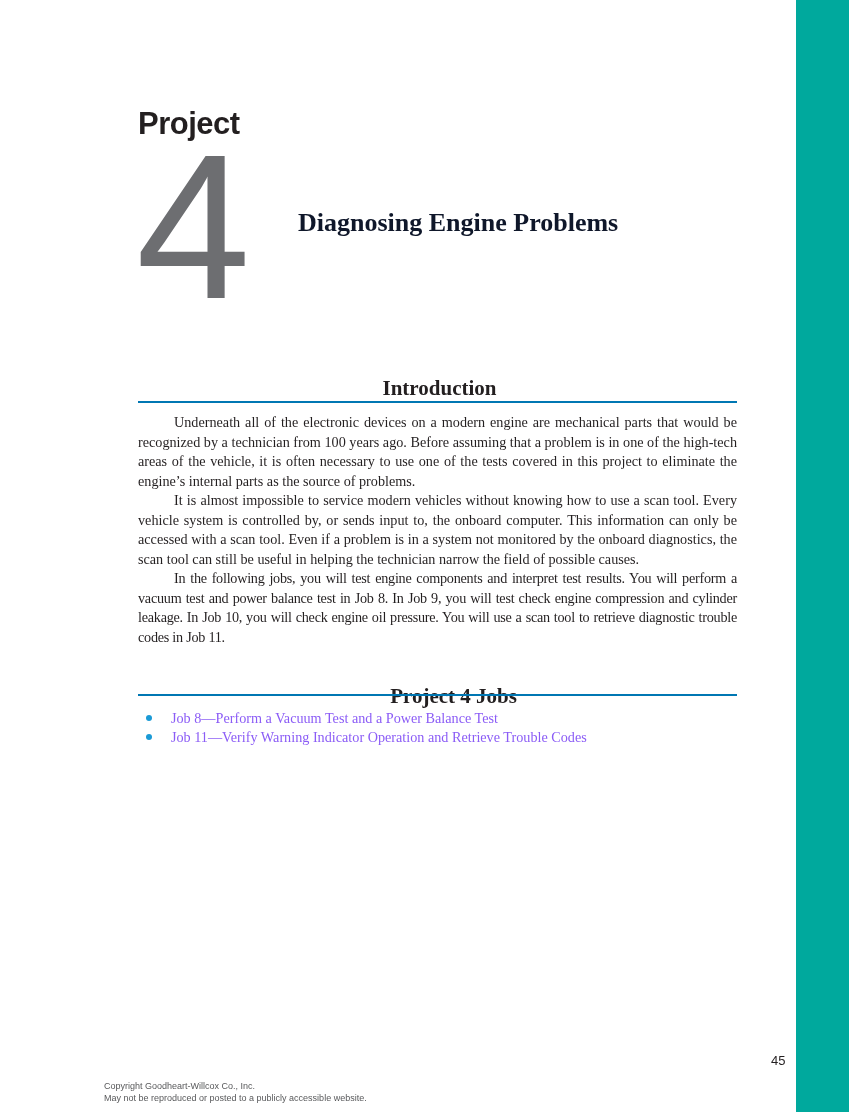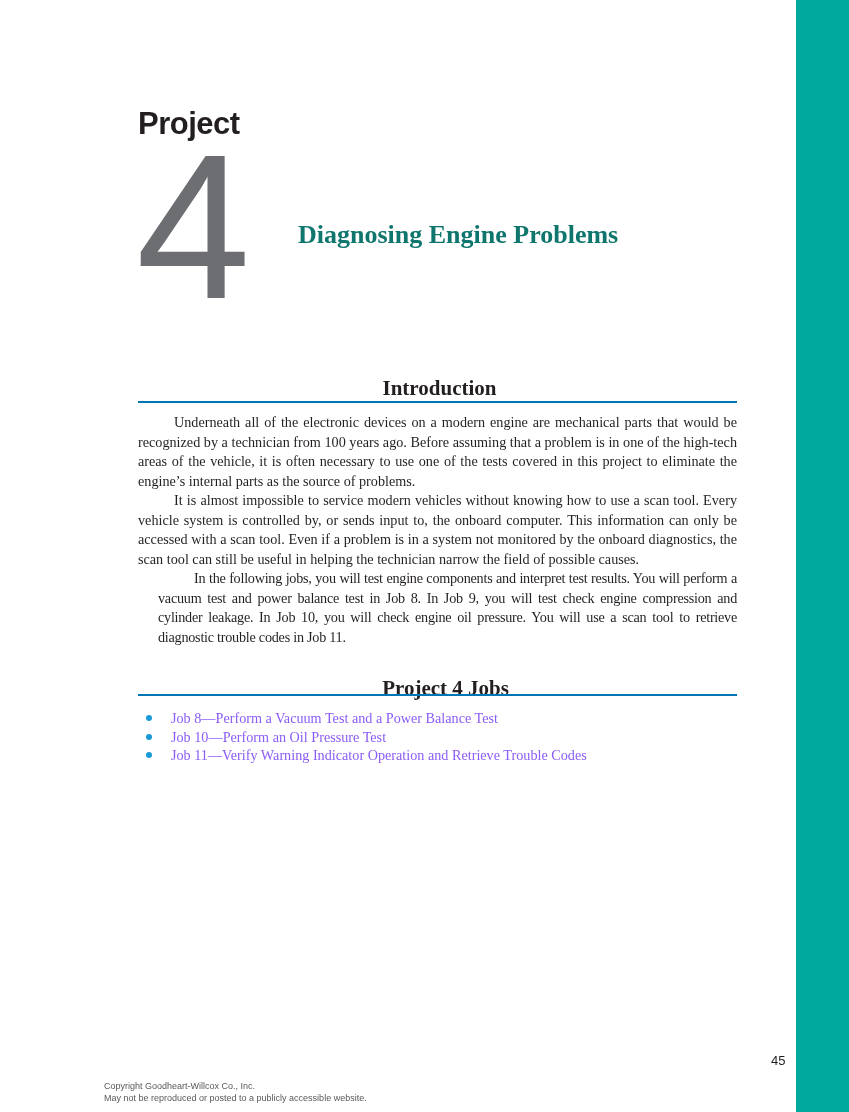--- a/index.html
+++ b/index.html
@@ -13,23 +13,23 @@
     position: absolute; left: 138px; top: 106px;
     font-family: "Liberation Sans", sans-serif; font-weight: bold;
     font-size: 31px; color: #231f20; letter-spacing: -0.5px;
   }
   .project-number {
     position: absolute; left: 136px; top: 124px;
     font-family: "Liberation Sans", sans-serif; font-weight: normal;
     font-size: 206px; line-height: 206px; color: #6d6e71; letter-spacing: -6px;
   }
   .project-title {
-    position: absolute; left: 298px; top: 220px;
+    position: absolute; left: 298px; top: 208px;
     font-family: "Liberation Serif", serif; font-weight: bold;
-    font-size: 26px; color: #0f766e;
+    font-size: 26px; color: #0f172a;
   }
   .section-heading {
     position: absolute; left: 138px; width: 599px; text-align: center;
     font-weight: bold; font-size: 21px; color: #231f20;
   }
   .rule { position: absolute; left: 138px; width: 599px; height: 2px; background: #0077b3; }
   .body-text {
     position: absolute; left: 138px; width: 599px;
     font-size: 14.2px; line-height: 19.5px; text-align: justify; color: #231f20;
   }
@@ -57,29 +57,28 @@
 <div class="project-label">Project</div>
 <div class="project-number">4</div>
 <h1 class="project-title" style="margin:0;">Diagnosing Engine Problems</h1>
 
 <h2 class="section-heading" style="top:374px;margin:2px;">Introduction</h2>
 <div class="rule" style="top:401px;"></div>
 
 <div class="body-text" style="top:413px;">
   <p>Underneath all of the electronic devices on a modern engine are mechanical parts that would be recognized by a technician from 100 years ago. Before assuming that a problem is in one of the high-tech areas of the vehicle, it is often necessary to use one of the tests covered in this project to eliminate the engine’s internal parts as the source of problems.</p>
   <p>It is almost impossible to service modern vehicles without knowing how to use a scan tool. Every vehicle system is controlled by, or sends input to, the onboard computer. This information can only be accessed with a scan tool. Even if a problem is in a system not monitored by the onboard diagnostics, the scan tool can still be useful in helping the technician narrow the field of possible causes.</p>
-  <p style="letter-spacing:-0.25px;margin-left:20px;">In the following jobs, you will test engine components and interpret test results. You will perform a vacuum test and power balance test in Job 8. In Job 9, you will test check engine compression and cylinder leakage. In Job 10, you will check engine oil pressure. You will use a scan tool to retrieve diagnostic trouble codes in Job 11.</p>
+  <p style="letter-spacing:-0.25px;">In the following jobs, you will test engine components and interpret test results. You will perform a vacuum test and power balance test in Job 8. In Job 9, you will test check engine compression and cylinder leakage. In Job 10, you will check engine oil pressure. You will use a scan tool to retrieve diagnostic trouble codes in Job 11.</p>
 </div>
 
-<h2 class="section-heading" style="top:668px;margin:8px;">Project 4 Jobs</h2>
+<h2 class="section-heading" style="top:668px;margin:16px;">Project 4 Jobs</h2>
 <div class="rule" style="top:694px;"></div>
 
 <ul class="jobs">
   <li><span class="bullet"></span><span>Job 8—Perform a Vacuum Test and a Power Balance Test</span></li>
-  <li><span class="bullet"></span><span>Job 10—Perform an Oil Pressure Test</span></li>
   <li><span class="bullet"></span><span>Job 11—Verify Warning Indicator Operation and Retrieve Trouble Codes</span></li>
 </ul>
 
 <div class="footer">
   <div>Copyright Goodheart-Willcox Co., Inc.</div>
   <div>May not be reproduced or posted to a publicly accessible website.</div>
 </div>
 <div class="page-num">45</div>
 
 </body></html>

